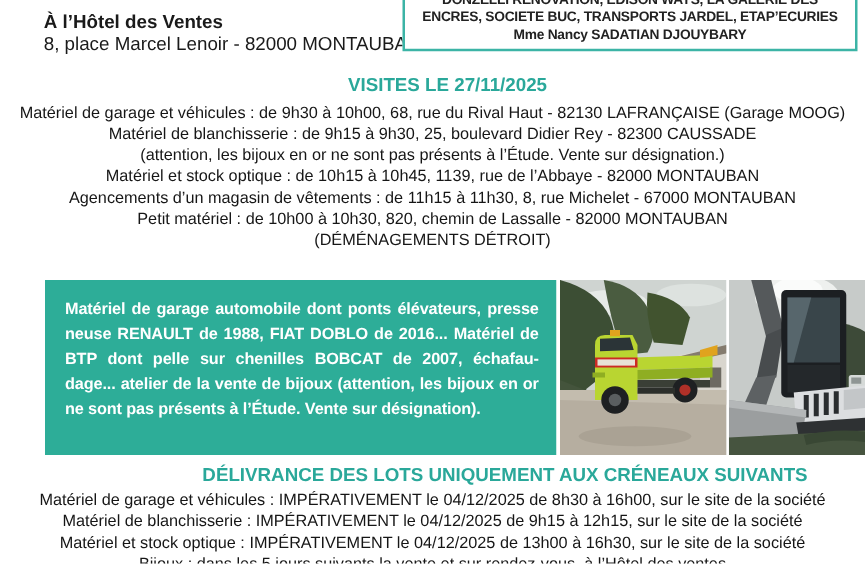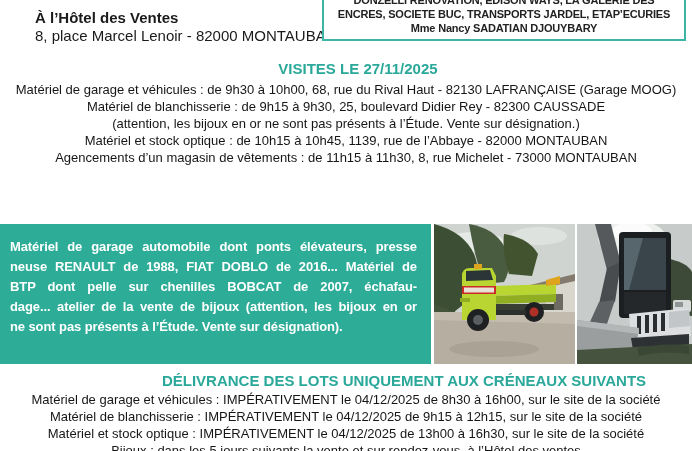--- a/index.html
+++ b/index.html
@@ -45,22 +45,23 @@
 
   
   .band { position:absolute; left:0; top:224px; width:692px; height:140px; display:flex; }
   .highlight-box {
     box-sizing:border-box;
     width:431px; height:140px;
     background:#2dad98;
     color:#ffffff;
     font-weight:bold;
     font-size:13px; line-height:20px;
-    padding:13px 14px 0 10px;
+    padding:13px 14px 0 16px;
     letter-spacing:-0.1px;
+    margin-left:36px;
   }
   .hl-line { text-align:justify; text-align-last:justify; white-space:nowrap; }
   .hl-line.last { text-align:left; text-align-last:left; }
 
   .photo { height:140px; overflow:hidden; }
   .photo-1 { width:141px; margin-left:3px; }
   .photo-2 { width:115px; margin-left:2px; }
   .photo svg { display:block; }
 </style>
 </head>
@@ -78,21 +79,23 @@
     <div>ENCRES, SOCIETE BUC, TRANSPORTS JARDEL, ETAP’ECURIES</div>
     <div>Mme Nancy SADATIAN DJOUYBARY</div>
   </div>
 
   <div class="section-title visites-title">VISITES LE 27/11/2025</div>
   <div class="lines visit-lines">
     <div class="line">Matériel de garage et véhicules : de 9h30 à 10h00, 68, rue du Rival Haut - 82130 LAFRANÇAISE (Garage MOOG)</div>
     <div class="line">Matériel de blanchisserie : de 9h15 à 9h30, 25, boulevard Didier Rey - 82300 CAUSSADE</div>
     <div class="line">(attention, les bijoux en or ne sont pas présents à l’Étude. Vente sur désignation.)</div>
     <div class="line">Matériel et stock optique : de 10h15 à 10h45, 1139, rue de l’Abbaye - 82000 MONTAUBAN</div>
-    <div class="line">Agencements d’un magasin de vêtements : de 11h15 à 11h30, 8, rue Michelet - 73000 MONTAUBAN</div>
+    <div class="line">Agencements d’un magasin de vêtements : de 11h15 à 11h30, 8, rue Michelet - 67000 MONTAUBAN</div>
+    <div class="line">Petit matériel : de 10h00 à 10h30, 820, chemin de Lassalle - 82000 MONTAUBAN</div>
+    <div class="line">(DÉMÉNAGEMENTS DÉTROIT)</div>
   </div>
 
   <div class="band">
     <div class="highlight-box">
       <div class="hl-line">Matériel de garage automobile dont ponts élévateurs, presse</div>
       <div class="hl-line">neuse RENAULT de 1988, FIAT DOBLO de 2016... Matériel de</div>
       <div class="hl-line">BTP dont pelle sur chenilles BOBCAT de 2007, échafau-</div>
       <div class="hl-line">dage... atelier de la vente de bijoux (attention, les bijoux en or</div>
       <div class="hl-line last">ne sont pas présents à l’Étude. Vente sur désignation).</div>
     </div>

